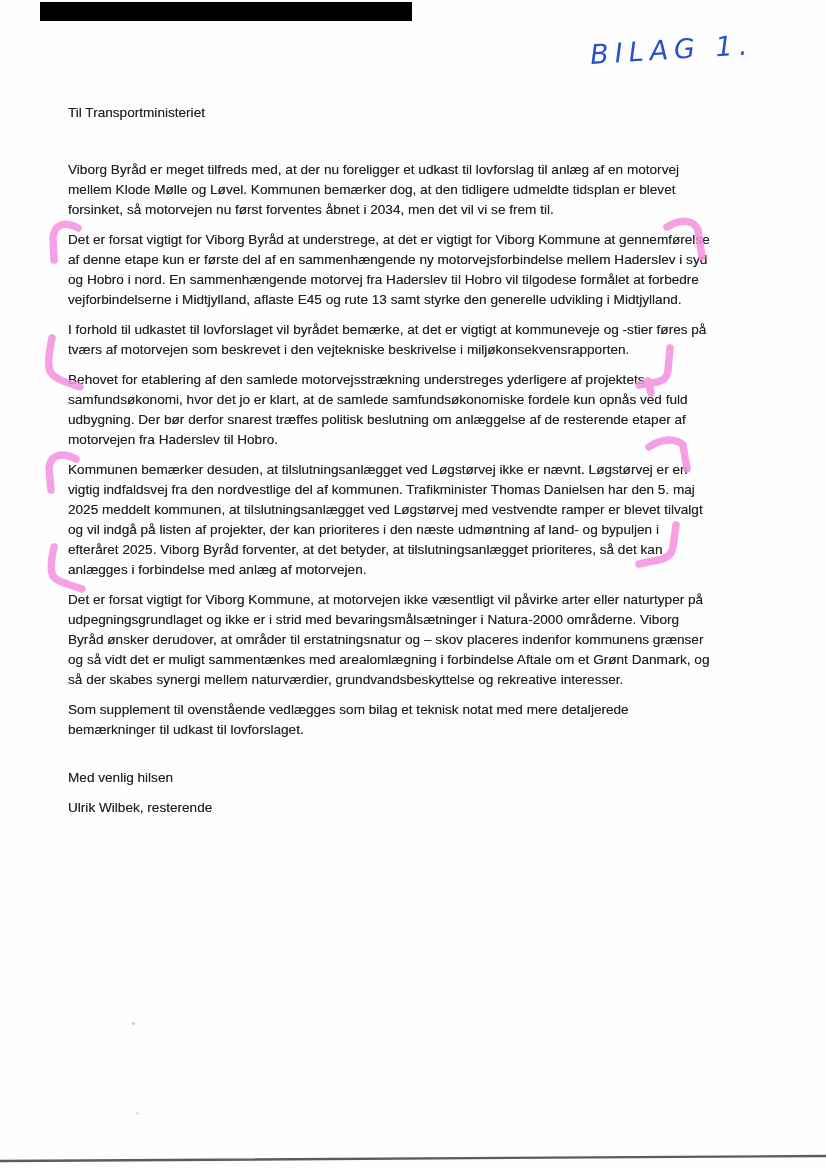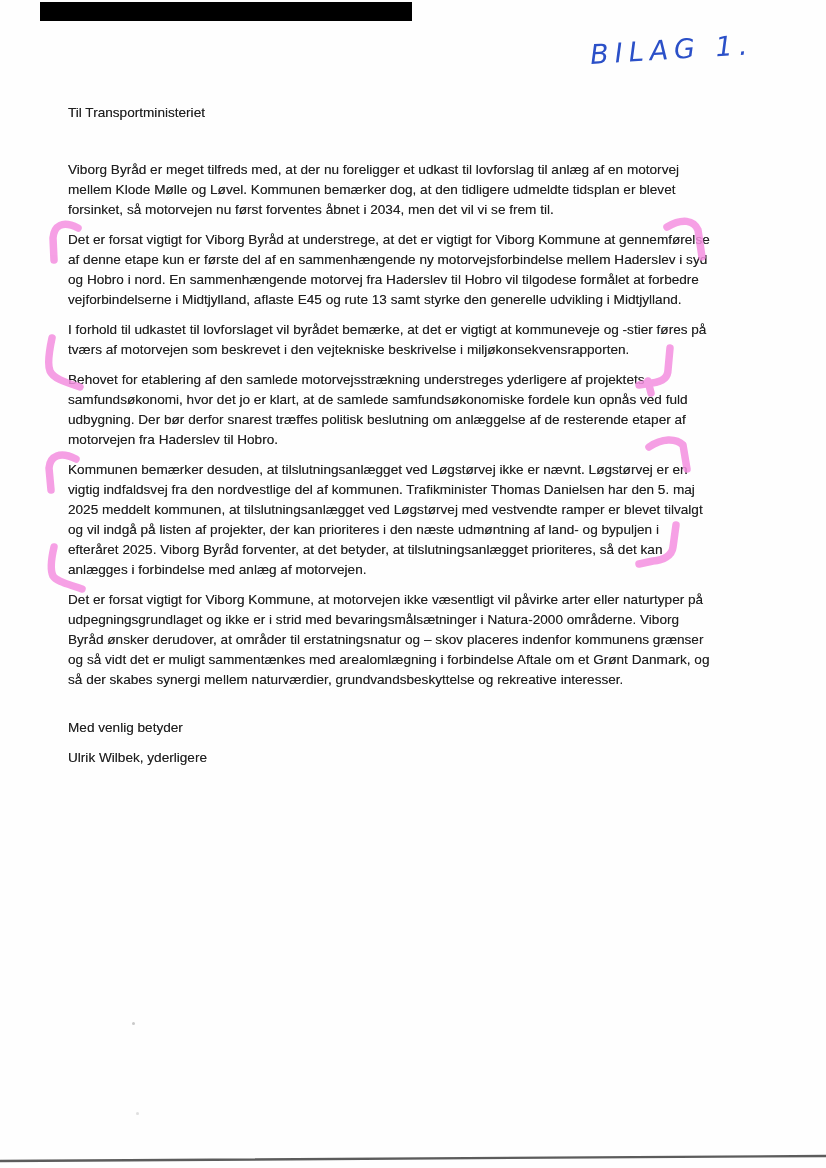--- a/index.html
+++ b/index.html
@@ -83,22 +83,24 @@
 vigtig indfaldsvej fra den nordvestlige del af kommunen. Trafikminister Thomas Danielsen har den 5. maj
 2025 meddelt kommunen, at tilslutningsanlægget ved Løgstørvej med vestvendte ramper er blevet tilvalgt
 og vil indgå på listen af projekter, der kan prioriteres i den næste udmøntning af land- og bypuljen i
 efteråret 2025. Viborg Byråd forventer, at det betyder, at tilslutningsanlægget prioriteres, så det kan
 anlægges i forbindelse med anlæg af motorvejen.</p>
     <p class="para">Det er forsat vigtigt for Viborg Kommune, at motorvejen ikke væsentligt vil påvirke arter eller naturtyper på
 udpegningsgrundlaget og ikke er i strid med bevaringsmålsætninger i Natura-2000 områderne. Viborg
 Byråd ønsker derudover, at områder til erstatningsnatur og – skov placeres indenfor kommunens grænser
 og så vidt det er muligt sammentænkes med arealomlægning i forbindelse Aftale om et Grønt Danmark, og
 så der skabes synergi mellem naturværdier, grundvandsbeskyttelse og rekreative interesser.</p>
-    <p class="closing">Med venlig betyder</p>
-    <p class="signature">Ulrik Wilbek, yderligere</p>
+    <p class="para">Som supplement til ovenstående vedlægges som bilag et teknisk notat med mere detaljerede
+bemærkninger til udkast til lovforslaget.</p>
+    <p class="closing">Med venlig hilsen</p>
+    <p class="signature">Ulrik Wilbek, resterende</p>
   </div>
 
   <svg class="artifacts" width="826" height="1168" viewBox="0 0 826 1168" fill="none" stroke-linecap="round" stroke-linejoin="round">
 
     <g stroke="var(--pink)" stroke-width="7.5" opacity="0.85">
       <path d="M 78 228 C 62 220 54 226 53 238 L 54 260"></path>
       <path d="M 667 227 C 682 218 694 220 698 230 L 702 257"></path>
       <path d="M 52 338 C 49 352 47 364 50 371 C 53 378 64 382 80 387"></path>
       <path d="M 670 348 L 668 370 C 668 379 660 382 652 383 L 639 385"></path>
       <path d="M 648 381 L 651 393"></path>

